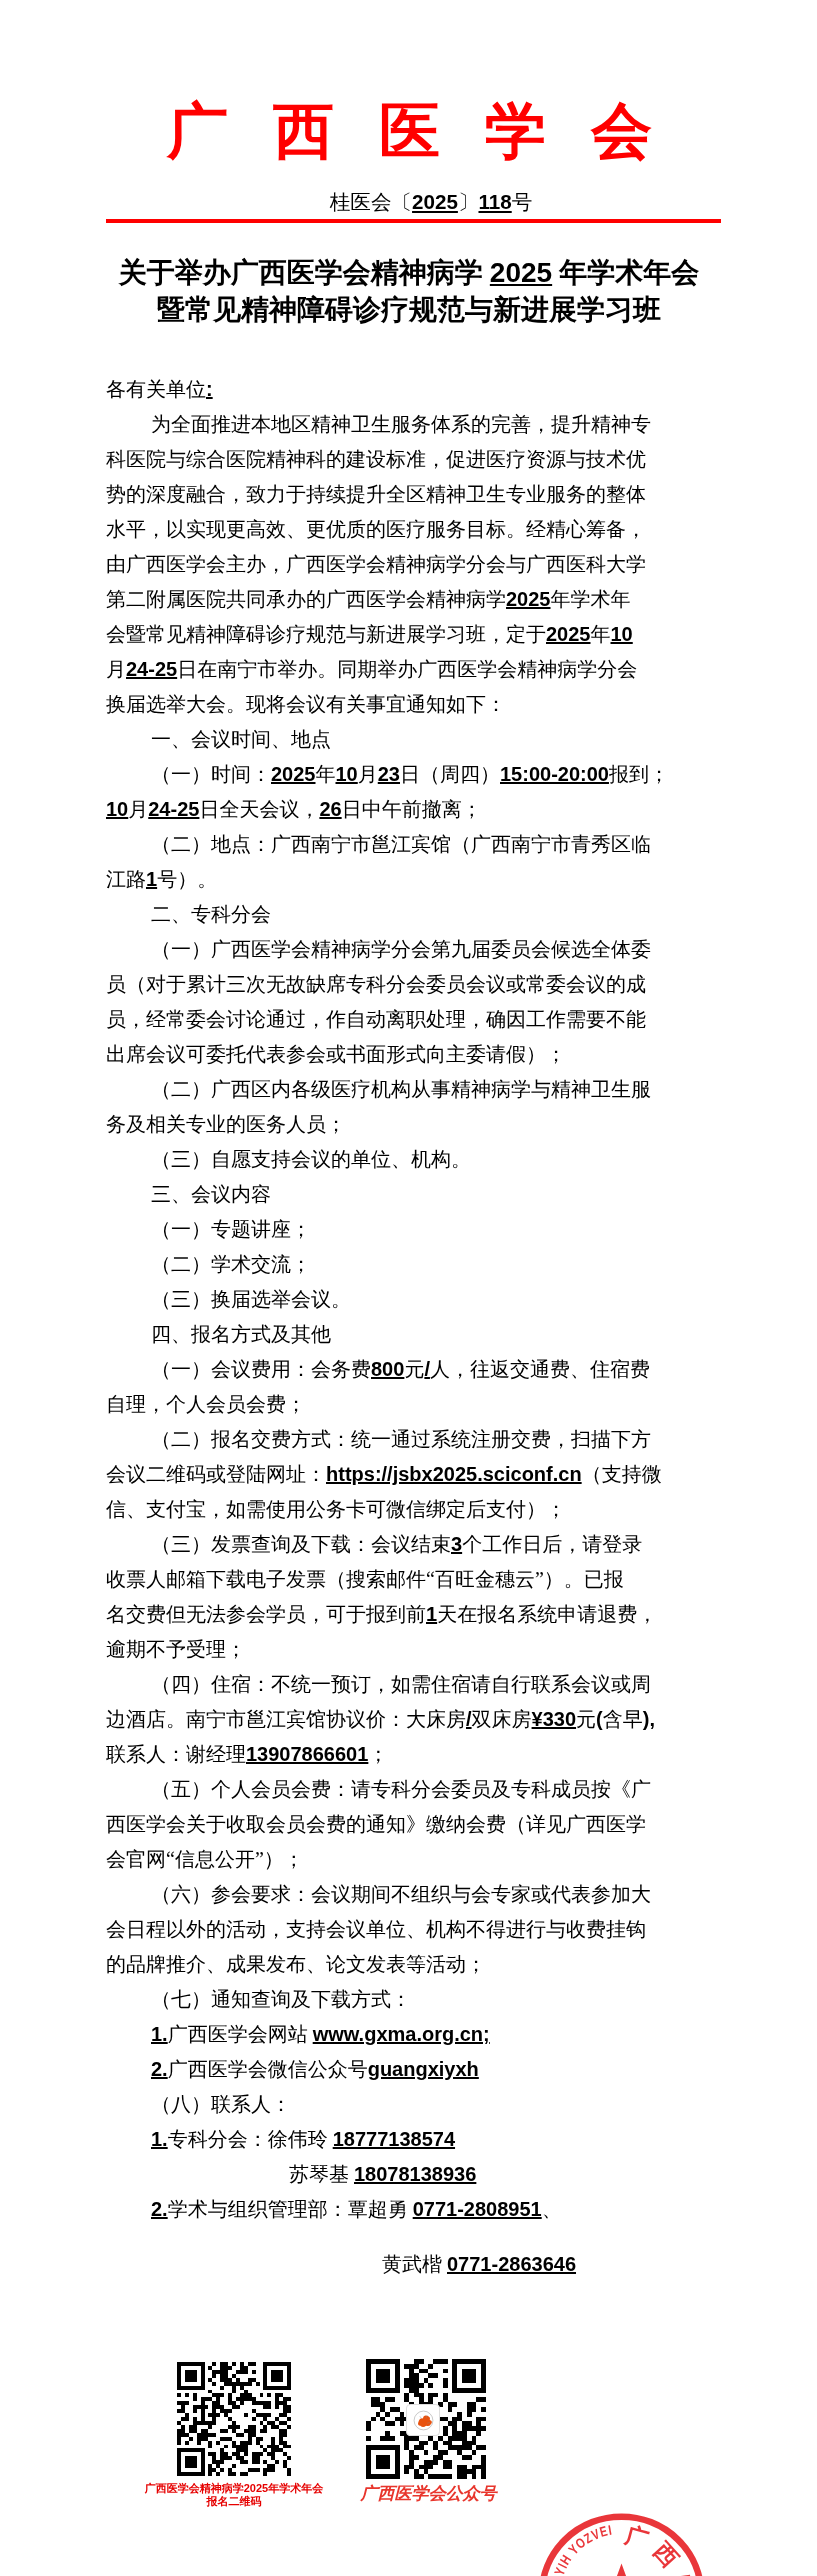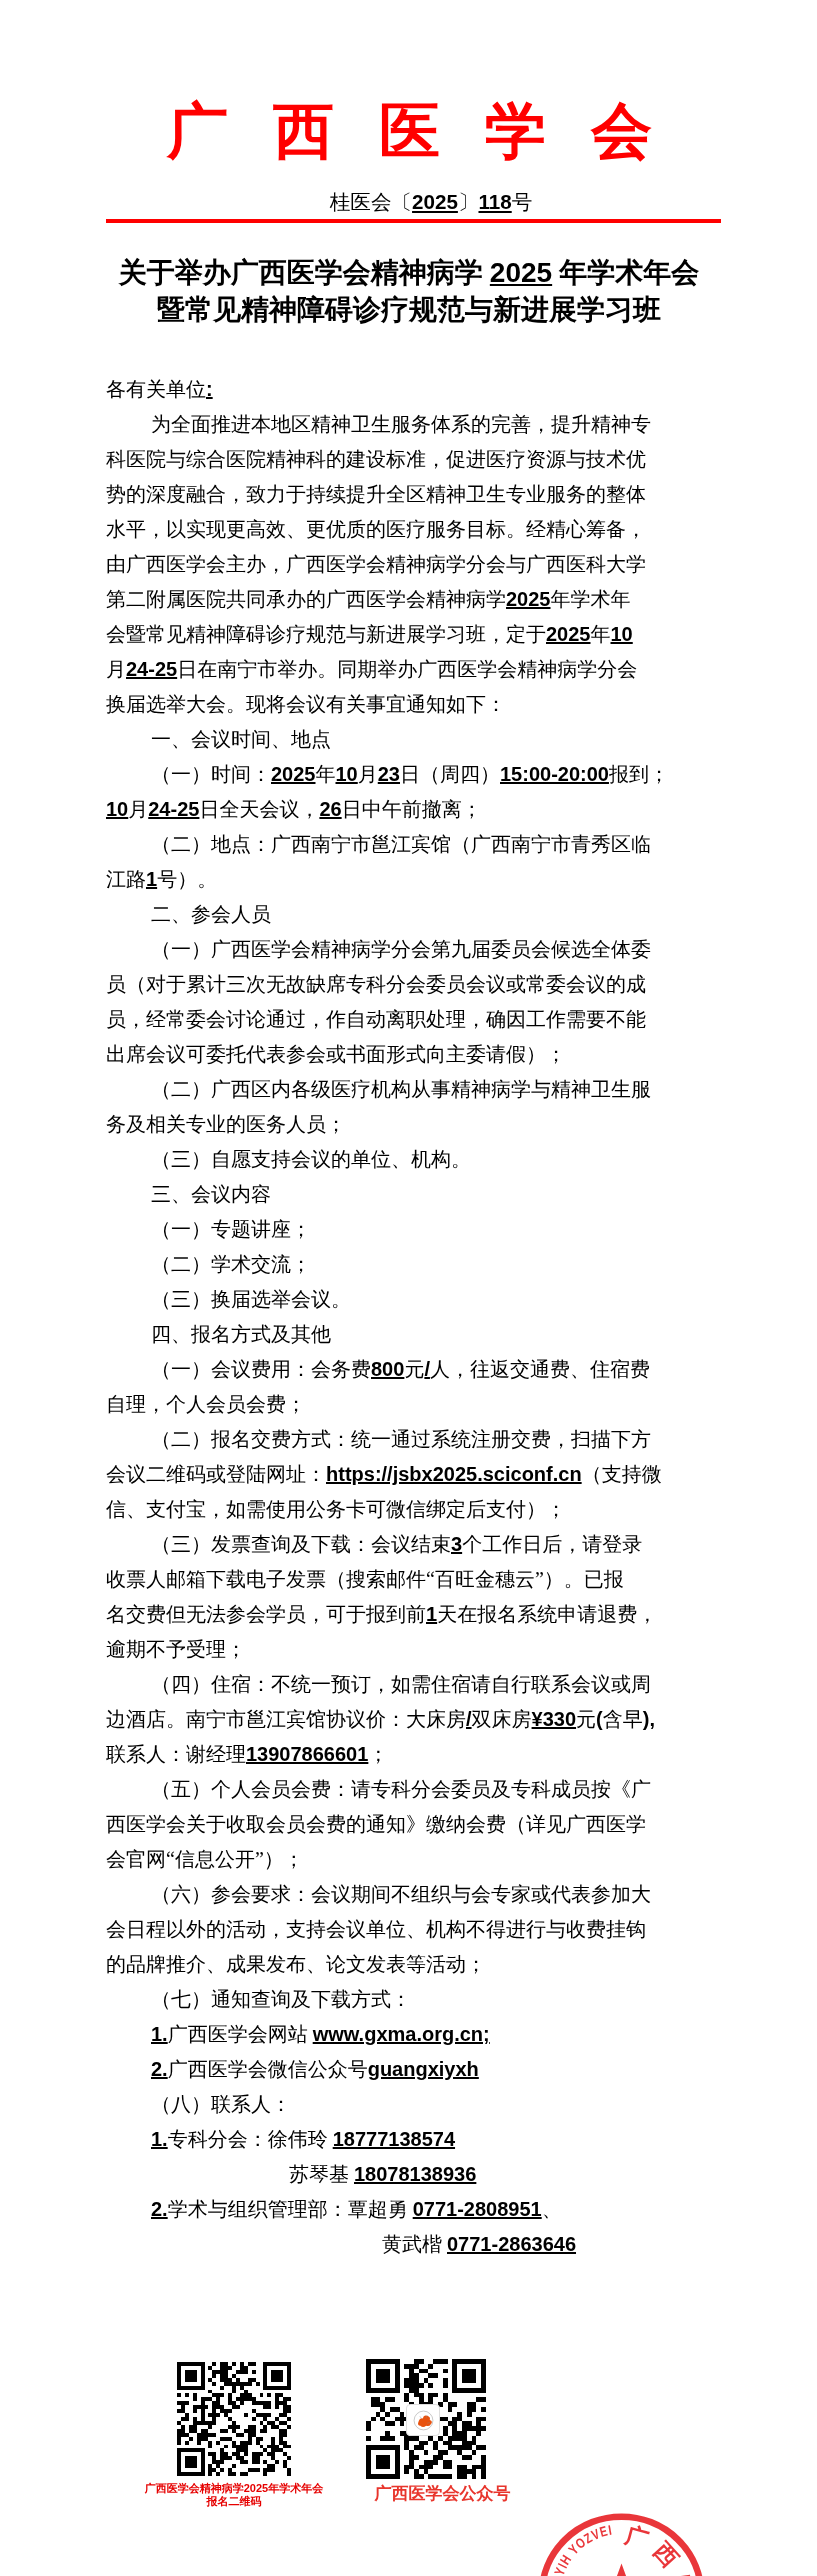--- a/index.html
+++ b/index.html
@@ -48,43 +48,43 @@
   .body{
     margin:44px 0 0 106px;
     width:616px;
     font-size:20px;
     line-height:35px;
   }
   .ln{white-space:nowrap;}
   .ind{padding-left:45px;}
   .hd{font-weight:normal;font-family:"Liberation Sans", sans-serif;}
   .su{padding-left:183px;}
-  .hu{padding-left:276px;}
+  .hu{padding-left:276px;margin-top:20px;}
   .num{font-family:"Liberation Sans", sans-serif;font-weight:bold;text-decoration:underline;}
   
   .qr{position:absolute;}
   .qr svg{display:block;width:100%;height:100%;}
   .qr-left{left:176px;top:2362px;width:116px;height:114px;}
   .qr-right{left:364px;top:2359px;width:124px;height:120px;background:#fff;}
   .qr-logo{
     position:absolute;left:406px;top:2404px;width:32px;height:30px;
     background:#fff;border:0.5px solid #ddd;border-radius:4.1px;
     display:flex;align-items:center;justify-content:center;
   }
   .qr-cap-left{
     position:absolute;left:144px;top:2482px;width:180px;
     text-align:center;color:#e60000;
     font-family:"Liberation Sans", sans-serif;
     font-weight:bold;font-size:11px;line-height:13px;
   }
   .qr-cap-right{
-    position:absolute;left:373px;top:2485px;width:139px;
+    position:absolute;left:359px;top:2485px;width:139px;
     text-align:center;color:#e8352c;
     font-family:"Liberation Sans", sans-serif;
-    font-weight:bold;font-size:17px;line-height:18.5px;
+    font-weight:bold;font-size:17px;line-height:18.5px;font-style:italic;
   }
   
   .seal{position:absolute;left:534px;top:2510px;width:175px;height:171px;opacity:.92;}
   .sig-org{
     position:absolute;left:563px;top:2575px;
     font-size:22px;letter-spacing:1px;white-space:nowrap;
   }
 </style>
 </head>
 <body>
@@ -111,21 +111,21 @@
       <div class="ln rich">由广西医学会主办，广西医学会精神病学分会与广西医科大学</div>
       <div class="ln rich">第二附属医院共同承办的广西医学会精神病学<span class="num">2025</span>年学术年</div>
       <div class="ln rich">会暨常见精神障碍诊疗规范与新进展学习班，定于<span class="num">2025</span>年<span class="num">10</span></div>
       <div class="ln rich">月<span class="num">24-25</span>日在南宁市举办。同期举办广西医学会精神病学分会</div>
       <div class="ln rich">换届选举大会。现将会议有关事宜通知如下：</div>
       <div class="ln ind hd rich">一、会议时间、地点</div>
       <div class="ln ind rich">（一）时间：<span class="num">2025</span>年<span class="num">10</span>月<span class="num">23</span>日（周四）<span class="num">15:00-20:00</span>报到；</div>
       <div class="ln rich"><span class="num">10</span>月<span class="num">24-25</span>日全天会议，<span class="num">26</span>日中午前撤离；</div>
       <div class="ln ind rich">（二）地点：广西南宁市邕江宾馆（广西南宁市青秀区临</div>
       <div class="ln rich">江路<span class="num">1</span>号）。</div>
-      <div class="ln ind hd rich">二、参会人员</div>
+      <div class="ln ind hd rich">二、专科分会</div>
       <div class="ln ind rich">（一）广西医学会精神病学分会第九届委员会候选全体委</div>
       <div class="ln rich">员（对于累计三次无故缺席专科分会委员会议或常委会议的成</div>
       <div class="ln rich">员，经常委会讨论通过，作自动离职处理，确因工作需要不能</div>
       <div class="ln rich">出席会议可委托代表参会或书面形式向主委请假）；</div>
       <div class="ln ind rich">（二）广西区内各级医疗机构从事精神病学与精神卫生服</div>
       <div class="ln rich">务及相关专业的医务人员；</div>
       <div class="ln ind rich">（三）自愿支持会议的单位、机构。</div>
       <div class="ln ind hd rich">三、会议内容</div>
       <div class="ln ind rich">（一）专题讲座；</div>
       <div class="ln ind rich">（二）学术交流；</div>

